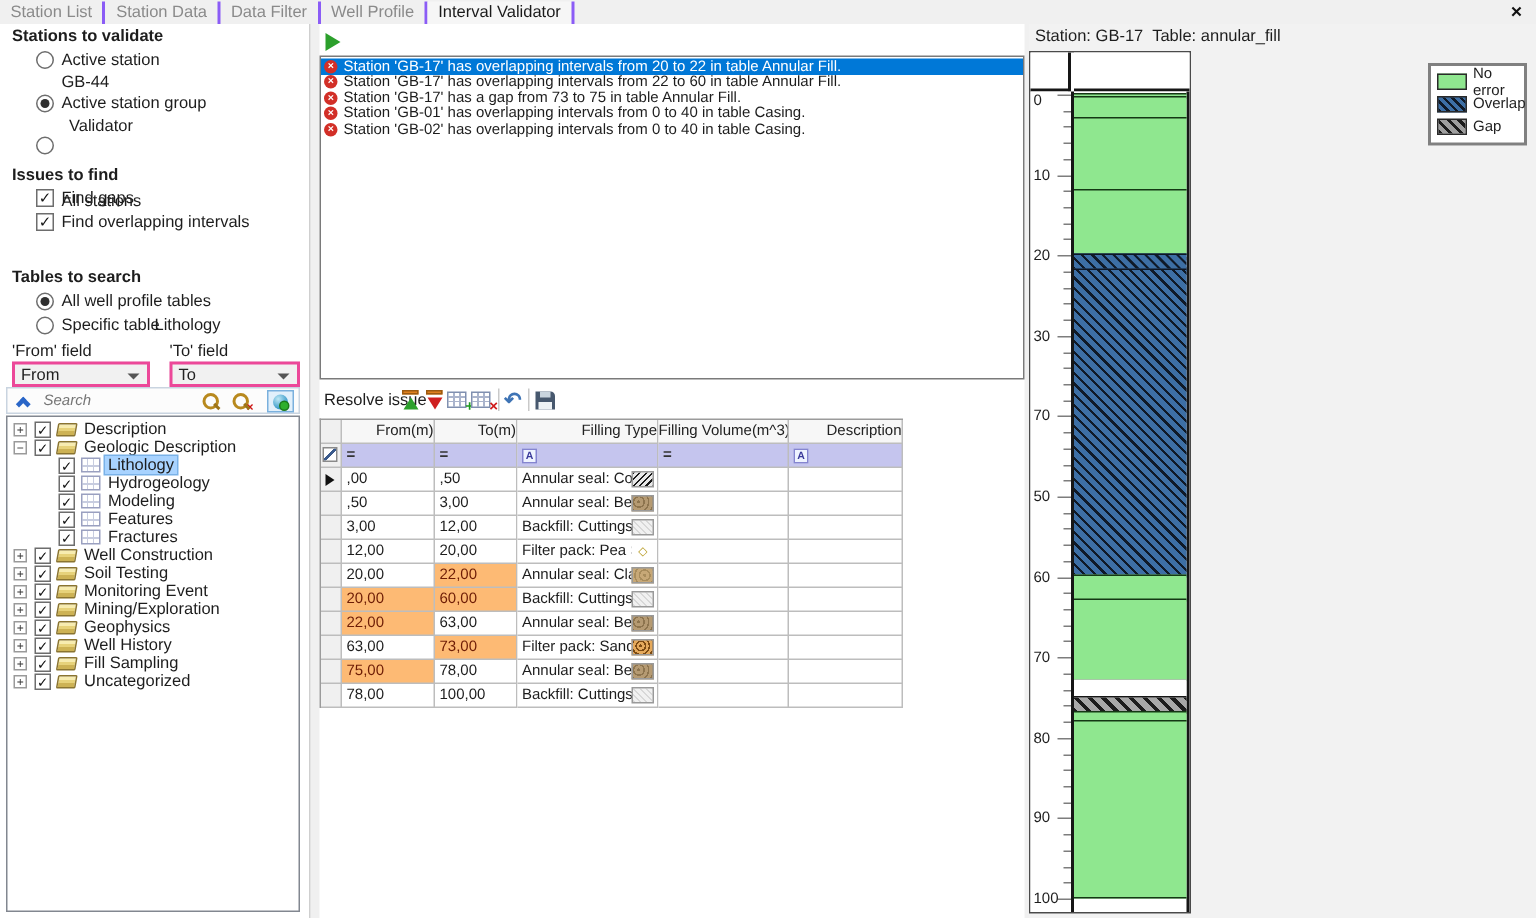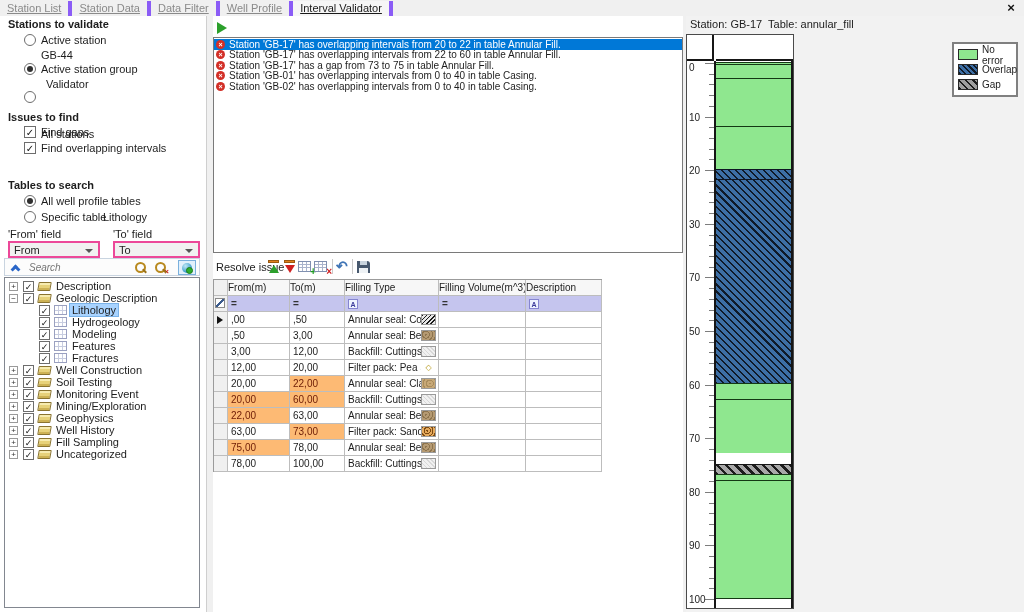--- a/index.html
+++ b/index.html
@@ -1,21 +1,21 @@
 <!DOCTYPE html>
 <html><head>
 <meta charset="utf-8">
 <style>
   * { margin:0; padding:0; box-sizing:border-box; }
   html,body { width:1024px; height:612px; overflow:hidden; }
   body { background:#f0f0f0; font-family:"Liberation Sans", sans-serif; font-size:11px; color:#1d1d1d; position:relative; }
 
   
   #tabbar { position:absolute; left:0; top:0; width:1024px; height:16px; background:#f0f0f0; display:flex; align-items:center; }
-  .tab { padding:0 7px; height:15px; line-height:15px; color:#8a8a8a; border-right:4px solid #8b5cf6; cursor:default; white-space:nowrap;text-decoration:underline; }
+  .tab { padding:0 7px; height:15px; line-height:15px; color:#8a8a8a; border-right:2px solid #8b5cf6; cursor:default; white-space:nowrap; }
   .tab.active { color:#1a1a1a; background:#f6f6f6; }
   #close-btn { position:absolute; right:6px; top:1px; width:14px; height:14px; font-weight:bold; font-size:13px; line-height:14px; text-align:center; color:#111; }
 
   
   #left  { position:absolute; left:0;   top:16px; width:207px; height:596px; background:#fff; border-right:1px solid #cfcfcf; }
   #mid   { position:absolute; left:213px; top:16px; width:470px; height:596px; background:#fff; }
   #right { position:absolute; left:686px; top:16px; width:338px; height:596px; background:#f2f2f2; }
 
   .h { font-weight:bold; position:absolute; }
   .lbl { position:absolute; white-space:nowrap; }
@@ -78,21 +78,21 @@
   .ovl.plus { color:#1d9a1d; } .ovl.x { color:#cf1d1d; }
   .undo { font-size:14px; font-weight:bold; color:#3f74b5; line-height:15px; }
   .floppy { position:absolute; left:1px; top:2px; width:13px; height:12px; background:#47586e; border-radius:0 3px 0 0; }
   .floppy::before { content:""; position:absolute; left:3px; top:0; width:7px; height:4px; background:#c9d4de; }
   .floppy::after { content:""; position:absolute; left:2px; bottom:0; width:9px; height:5px; background:#eef2f5; }
 
   
   #grid { position:absolute; left:0; top:263px; width:389px; border-top:1px solid #9b9b9b; border-left:1px solid #9b9b9b; font-size:10px; }
   .grow { display:grid; grid-template-columns:14px 62px 55px 94px 87px 76px; }
   .gcell { height:16px; border-right:1px solid #bdbdbd; border-bottom:1px solid #bdbdbd; padding:2px 0 0 3px; position:relative; overflow:hidden; white-space:nowrap; background:#fff; }
-  .ghead .gcell { background:#f7f7f7; text-align:left; padding-left:0; color:#222; }
+  .ghead .gcell { background:#f7f7f7; text-align:right; padding-left:0; color:#222; }
   .gfilter .gcell { background:#c5c5ee; }
   .rowhdr { background:#f0f0f0 !important; }
   .gcell.err { background:#fdba74; color:#6d1c05; }
   .marker { position:absolute; left:3px; top:4px; width:0; height:0; border-left:6px solid #111; border-top:4px solid transparent; border-bottom:4px solid transparent; }
   .opA { display:inline-block; width:10px; height:10px; border:1px solid #8585d0; background:#eef3ff; color:#3a3a9a; font-size:7px; line-height:9px; text-align:center; font-weight:bold; }
   .pencil { position:absolute; left:1px; top:2px; width:10px; height:10px; border:1px solid #8a8a8a; background:linear-gradient(135deg, transparent 40%, #3a5a8c 40% 60%, transparent 60%), #fff; }
   .tex { position:absolute; right:2px; top:2px; width:15px; height:11px; border:1px solid #9a9a9a; }
   .tex.concrete { background:repeating-linear-gradient(135deg,#1a1a1a 0 1px,#e8e8e8 1px 3px); }
   .tex.bentonite { background:repeating-radial-gradient(circle at 30% 40%, #8d744e 0 1px, #b59a72 1px 3px); background-color:#b59a72; }
   .tex.cuttings { background:repeating-linear-gradient(45deg,#d8d8d8 0 1px,#f1f1f1 1px 3px); }

